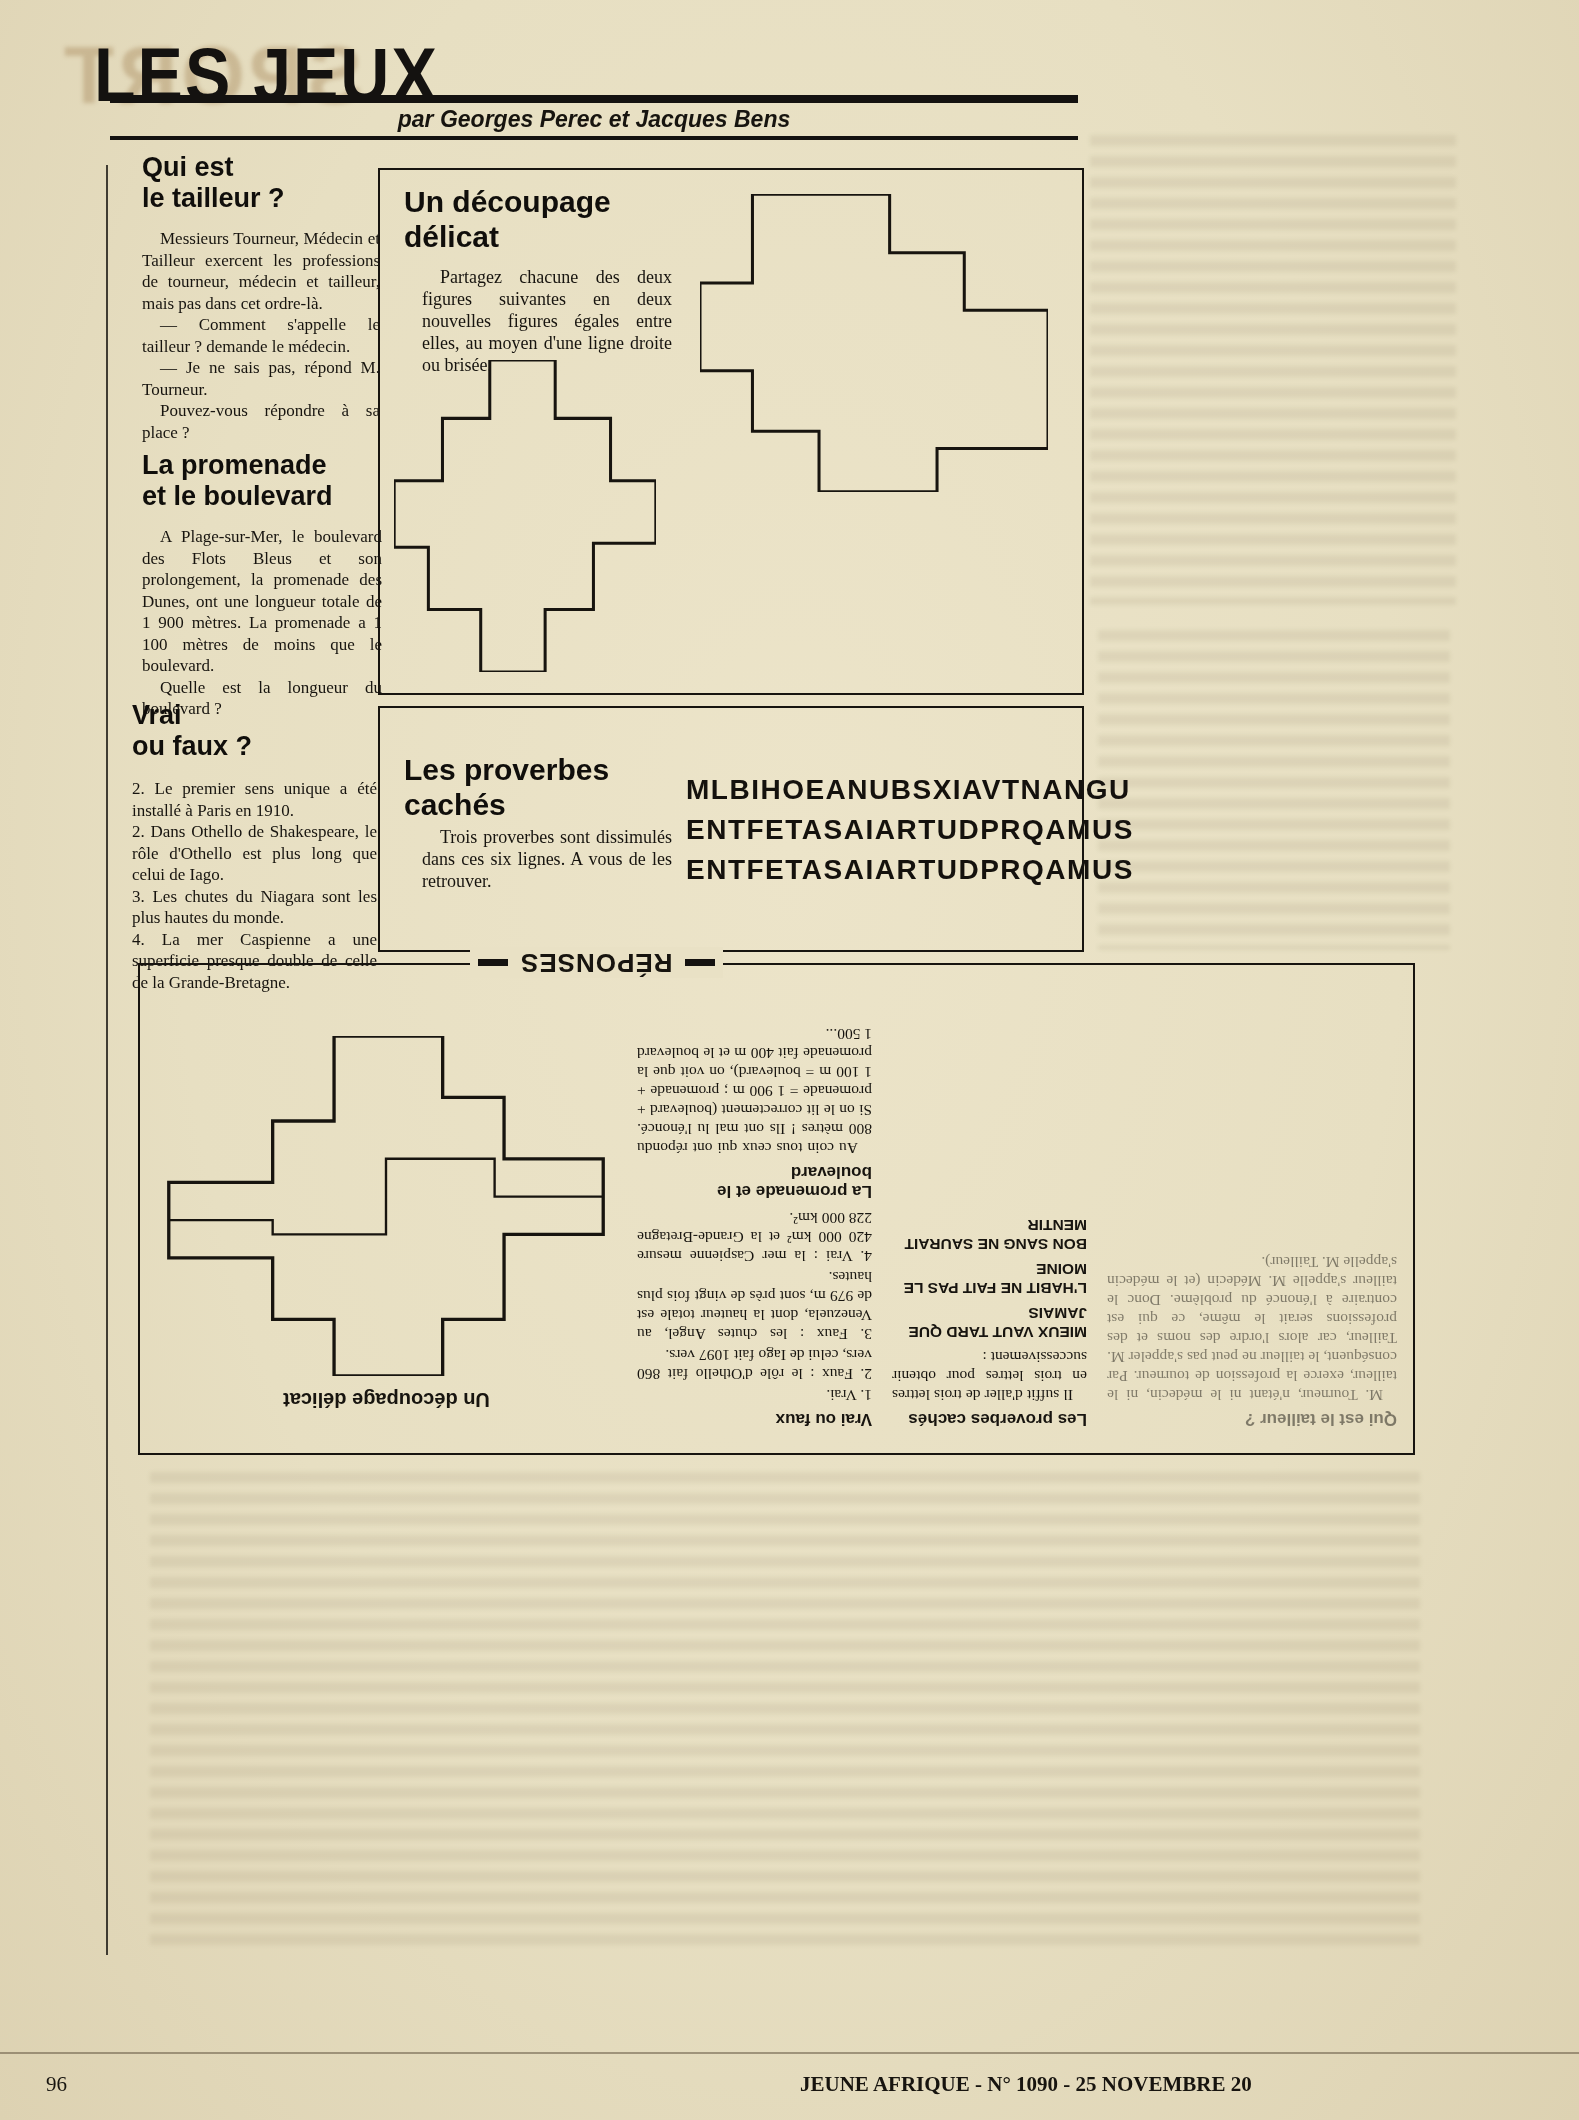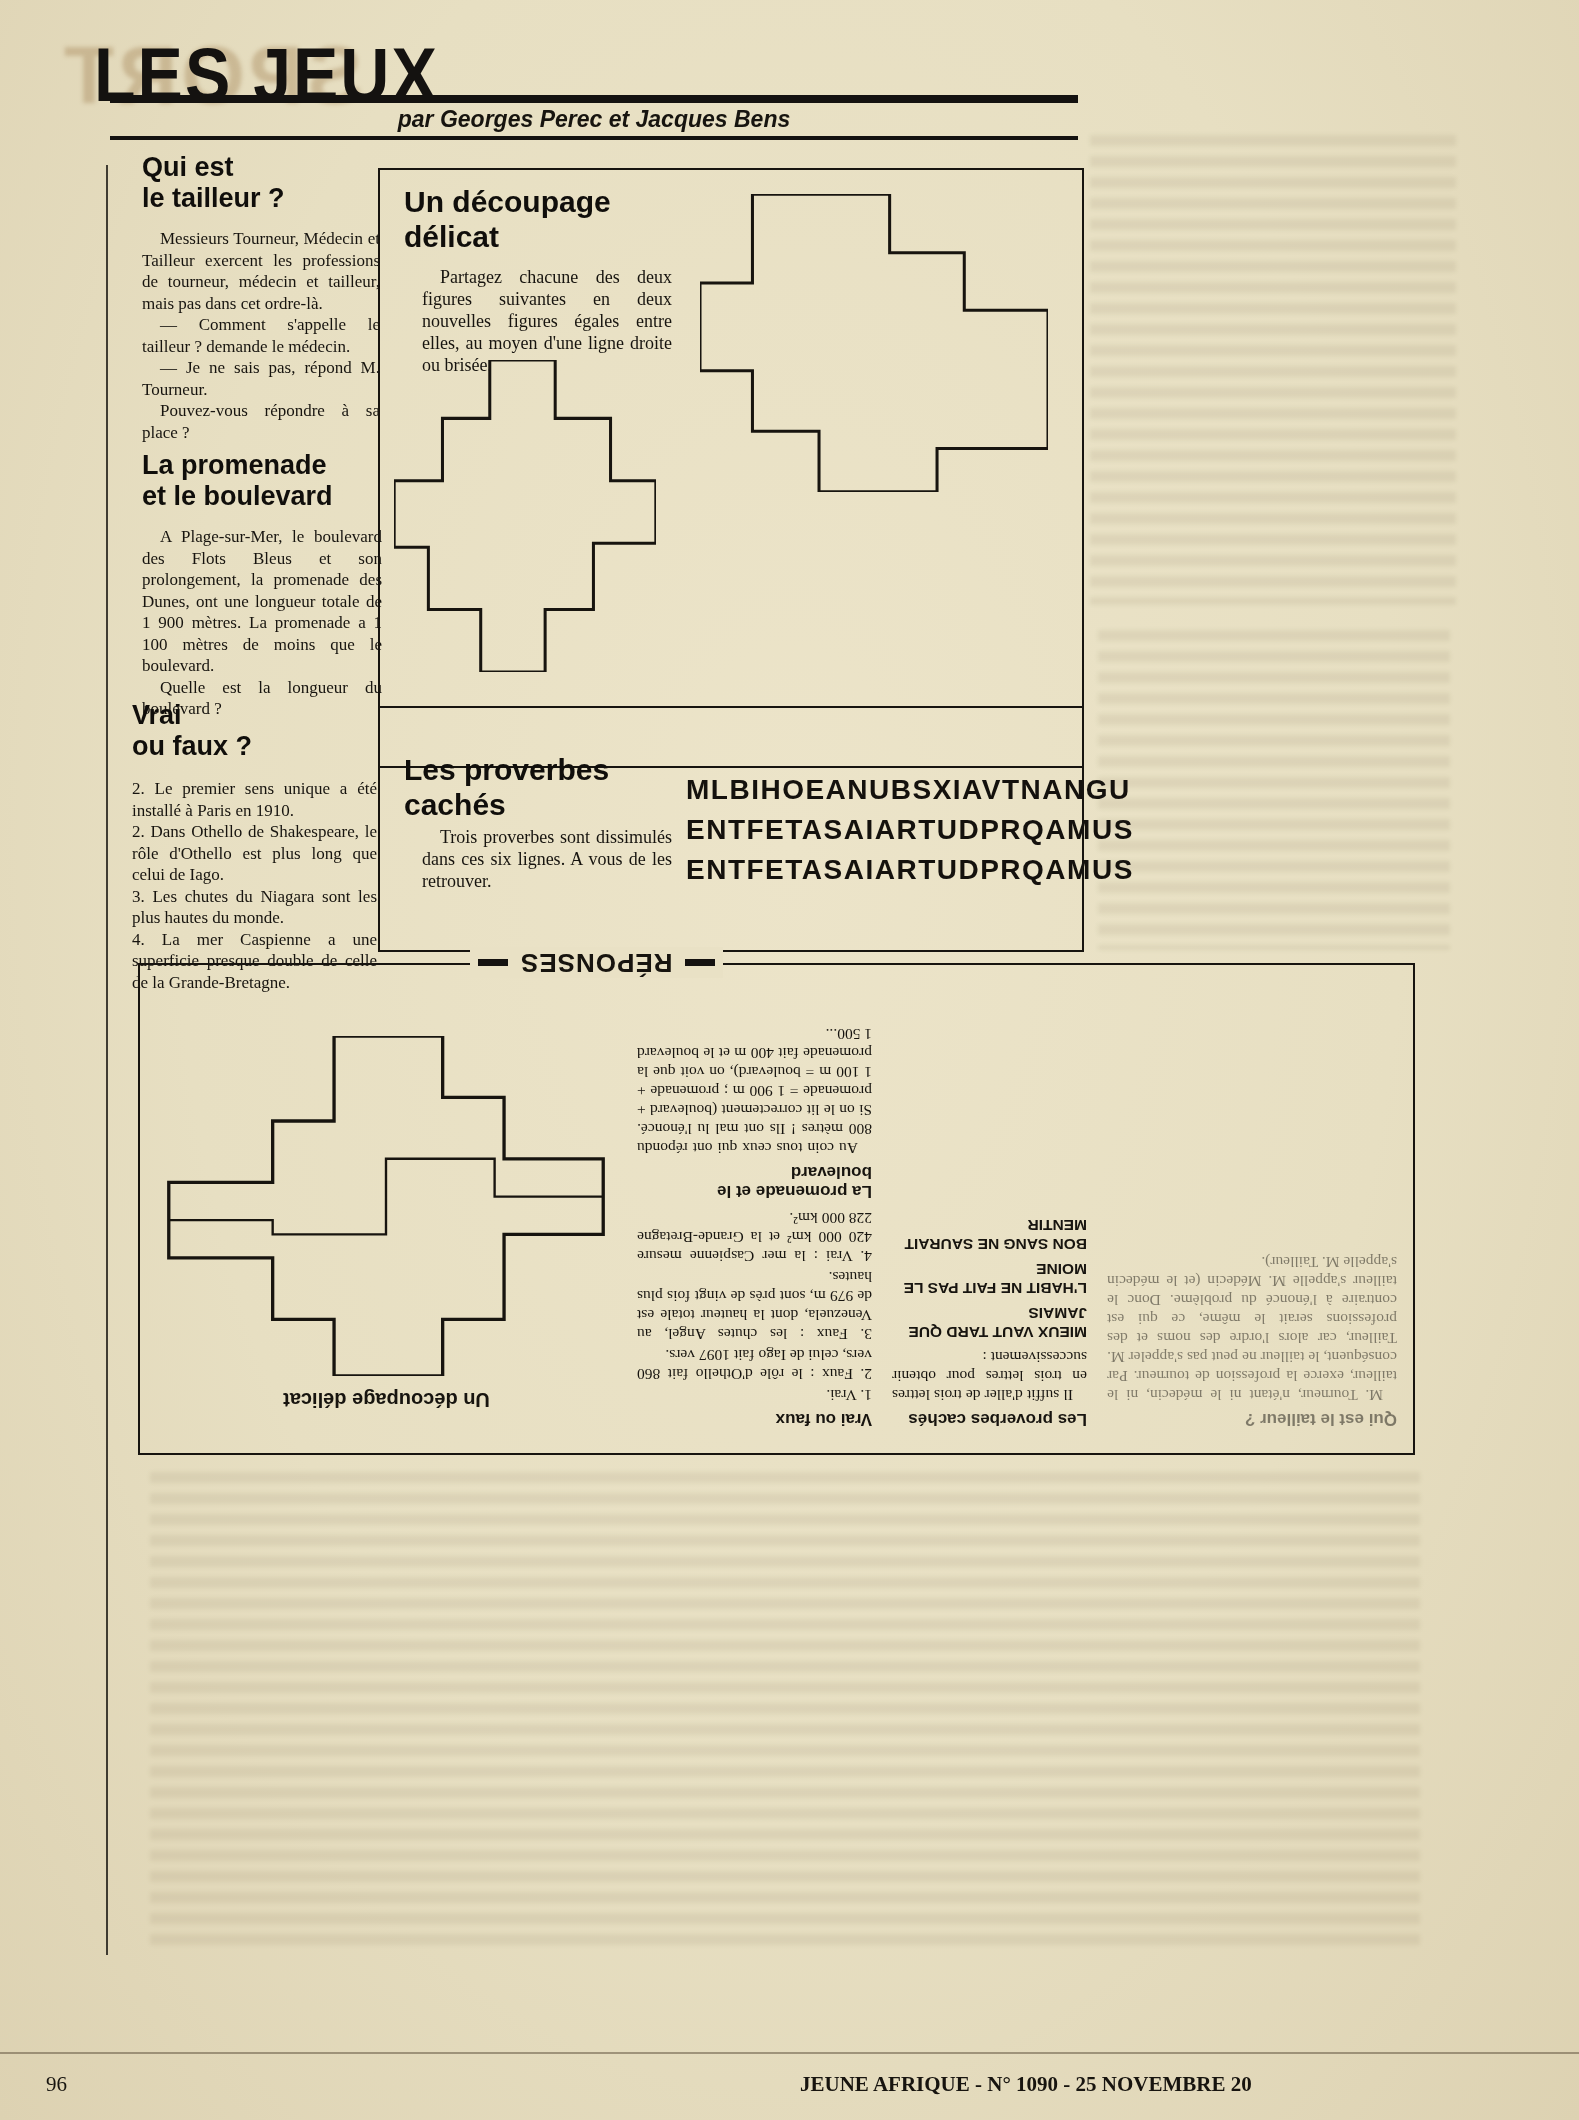--- a/index.html
+++ b/index.html
@@ -145,21 +145,21 @@
     <div class="h-puzzle">Vrai
 ou faux ?</div>
     <div class="body-text" style="margin-top:16px;">
       <p style="text-indent:0;">2. Le premier sens unique a été installé à Paris en 1910.</p>
       <p style="text-indent:0;">2. Dans Othello de Shakespeare, le rôle d'Othello est plus long que celui de Iago.</p>
       <p style="text-indent:0;">3. Les chutes du Niagara sont les plus hautes du monde.</p>
       <p style="text-indent:0;">4. La mer Caspienne a une superficie presque double de celle de la Grande-Bretagne.</p>
     </div>
   </div>
 
-  <div class="pbox" style="left:378px; top:168px; width:706px; height:600px;">
+  <div class="pbox" style="left:378px; top:168px; width:706px; height:527px;">
     <div class="h-puzzle" style="position:absolute; left:24px; top:14px;">Un découpage
 délicat</div>
     <div class="body-text" style="position:absolute; left:42px; top:96px; width:250px;">
       <p>Partagez chacune des deux figures suivantes en deux nouvelles figures égales entre elles, au moyen d'une ligne droite ou brisée.</p>
     </div>
     <svg class="fig" style="left:14px; top:190px;" width="262" height="312" viewBox="0 0 260 310">
       <polygon points="95,0 160,0 160,58 215,58 215,120 260,120 260,182 198,182 198,248 150,248 150,310 86,310 86,248 34,248 34,186 0,186 0,120 48,120 48,58 95,58"></polygon>
     </svg>
     <svg class="fig" style="left:320px; top:24px;" width="348" height="298" viewBox="0 0 345 295">
       <polygon points="52,0 188,0 188,58 262,58 262,115 345,115 345,252 235,252 235,295 118,295 118,235 52,235 52,175 0,175 0,88 52,88"></polygon>

